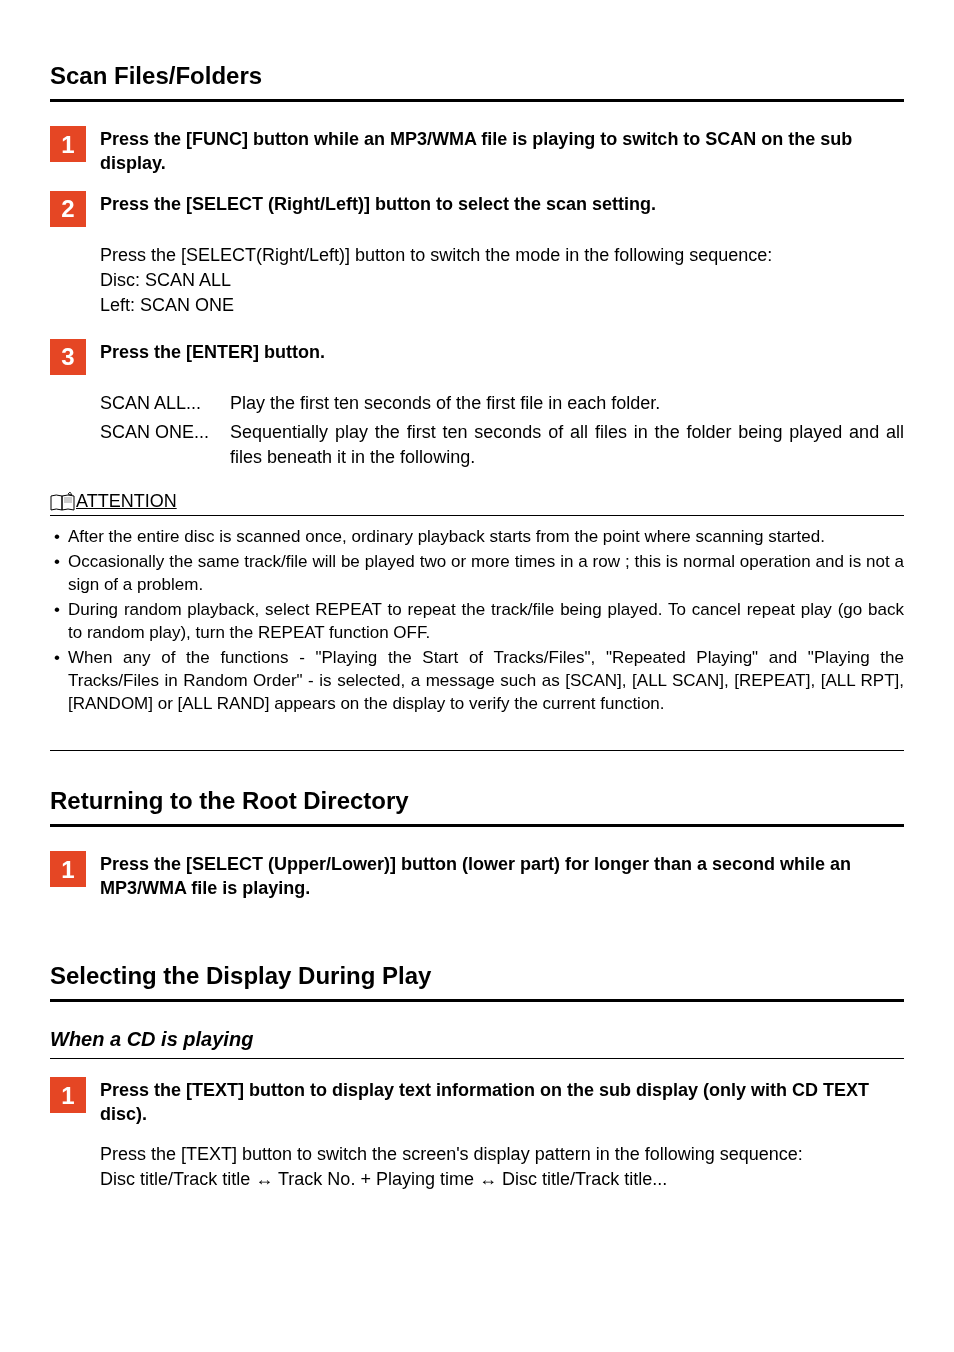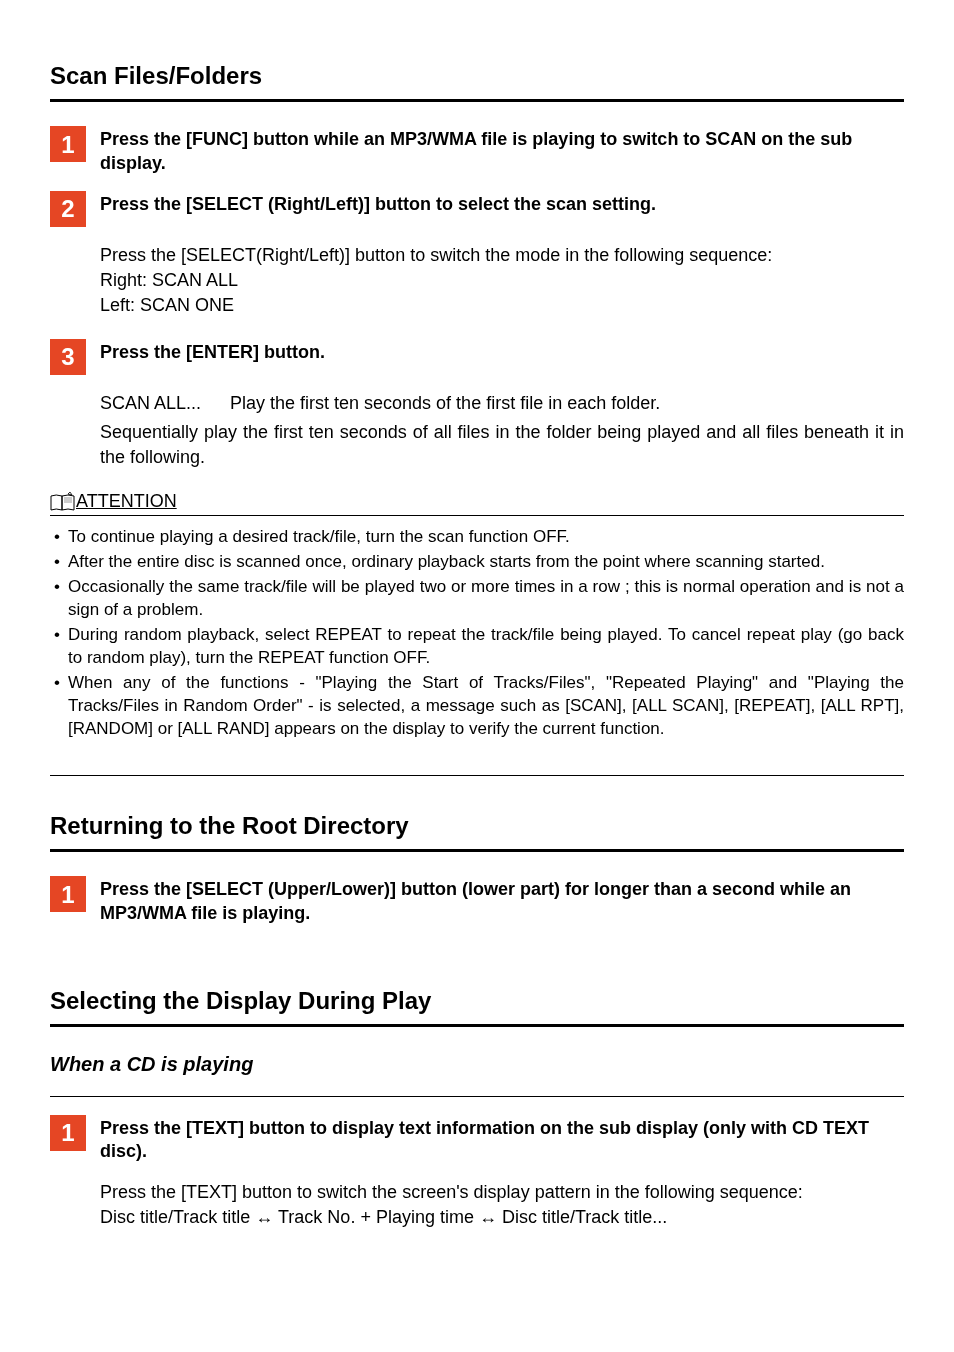--- a/index.html
+++ b/index.html
@@ -100,21 +100,21 @@
     hr.divider {
       border: none;
       border-top: 1px solid #000;
       margin: 34px 0;
     }
     .sub-heading {
       font-size: 20px;
       font-weight: bold;
       font-style: italic;
       border-bottom: 1px solid #000;
-      padding-bottom: 19px;
+      padding-bottom: 6px;
       margin: 24px 0 18px 0;
     }
     .arrow { font-family: Arial, sans-serif; }
   </style>
 </head>
 <body>
 
 <div class="section-title">Scan Files/Folders</div>
 
 <div class="step">
@@ -122,51 +122,51 @@
   <div class="step-text">Press the [FUNC] button while an MP3/WMA file is playing to switch to SCAN on the sub display.</div>
 </div>
 
 <div class="step">
   <div class="step-num">2</div>
   <div class="step-text">Press the [SELECT (Right/Left)] button to select the scan setting.</div>
 </div>
 
 <div class="step-body">
   <div>Press the [SELECT(Right/Left)] button to switch the mode in the following sequence:</div>
-  <div>Right: SCAN ALL</div>
+  <div>Disc: SCAN ALL</div>
   <div>Left: SCAN ONE</div>
 </div>
 
 <div class="step">
   <div class="step-num">3</div>
   <div class="step-text">Press the [ENTER] button.</div>
 </div>
 
 <div class="def-list">
   <div class="def-row">
     <div class="def-label">SCAN ALL...</div>
     <div class="def-text">Play the first ten seconds of the first file in each folder.</div>
   </div>
   <div class="def-row">
+    <div class="def-label">SCAN ONE...</div>
     <div class="def-text">Sequentially play the first ten seconds of all files in the folder being played and all files beneath it in the following.</div>
   </div>
 </div>
 
 <div class="attention-header">
   <svg class="book-icon" viewBox="0 0 26 22">
     <path d="M1 5 L1 19 Q6 17 12 19 L12 5 Q6 3 1 5 Z" fill="none" stroke="#000" stroke-width="1"></path>
     <path d="M12 5 L12 19 Q18 17 24 19 L24 5 Q18 3 12 5 Z" fill="none" stroke="#000" stroke-width="1"></path>
     <path d="M20 1 L18 3 L22 4 Z" fill="none" stroke="#000" stroke-width="0.8"></path>
     <path d="M14 7 L22 7 M14 9 L22 9 M14 11 L22 11" stroke="#000" stroke-width="0.4"></path>
   </svg>
   <span class="attention-label">ATTENTION</span>
 </div>
 
 <ul class="attention-list">
-  <li>To continue playing a desired track/file, turn the scan function OFF.</li>
   <li>After the entire disc is scanned once, ordinary playback starts from the point where scanning started.</li>
   <li>Occasionally the same track/file will be played two or more times in a row ; this is normal operation and is not a sign of a problem.</li>
   <li>During random playback, select REPEAT to repeat the track/file being played.  To cancel repeat play (go back to random play), turn the REPEAT function OFF.</li>
   <li>When any of the functions - "Playing the Start of Tracks/Files", "Repeated Playing" and "Playing the Tracks/Files in Random Order" - is selected, a message such as [SCAN], [ALL SCAN], [REPEAT], [ALL RPT], [RANDOM] or [ALL RAND] appears on the display to verify the current function.</li>
 </ul>
 
 <hr class="divider">
 
 <div class="section-title">Returning to the Root Directory</div>
 

